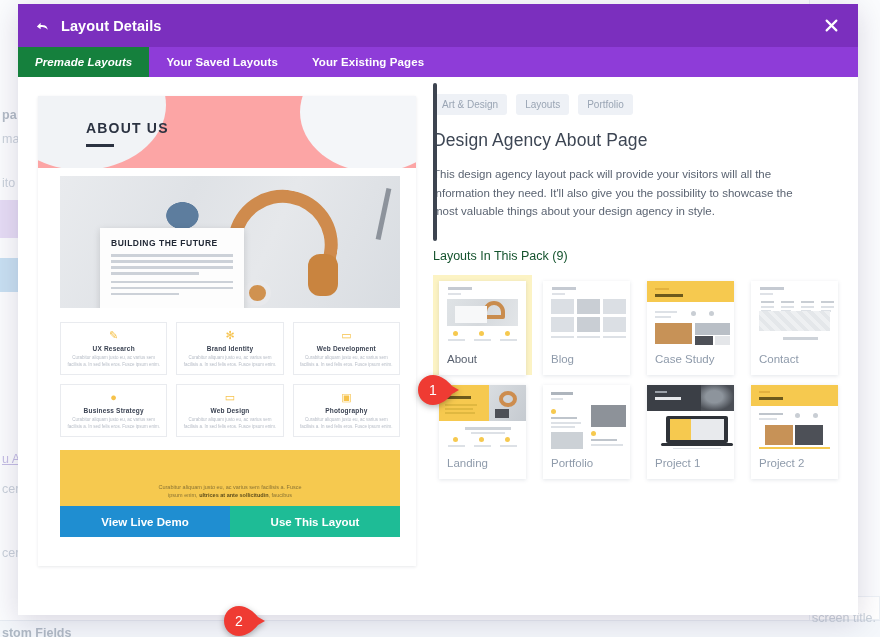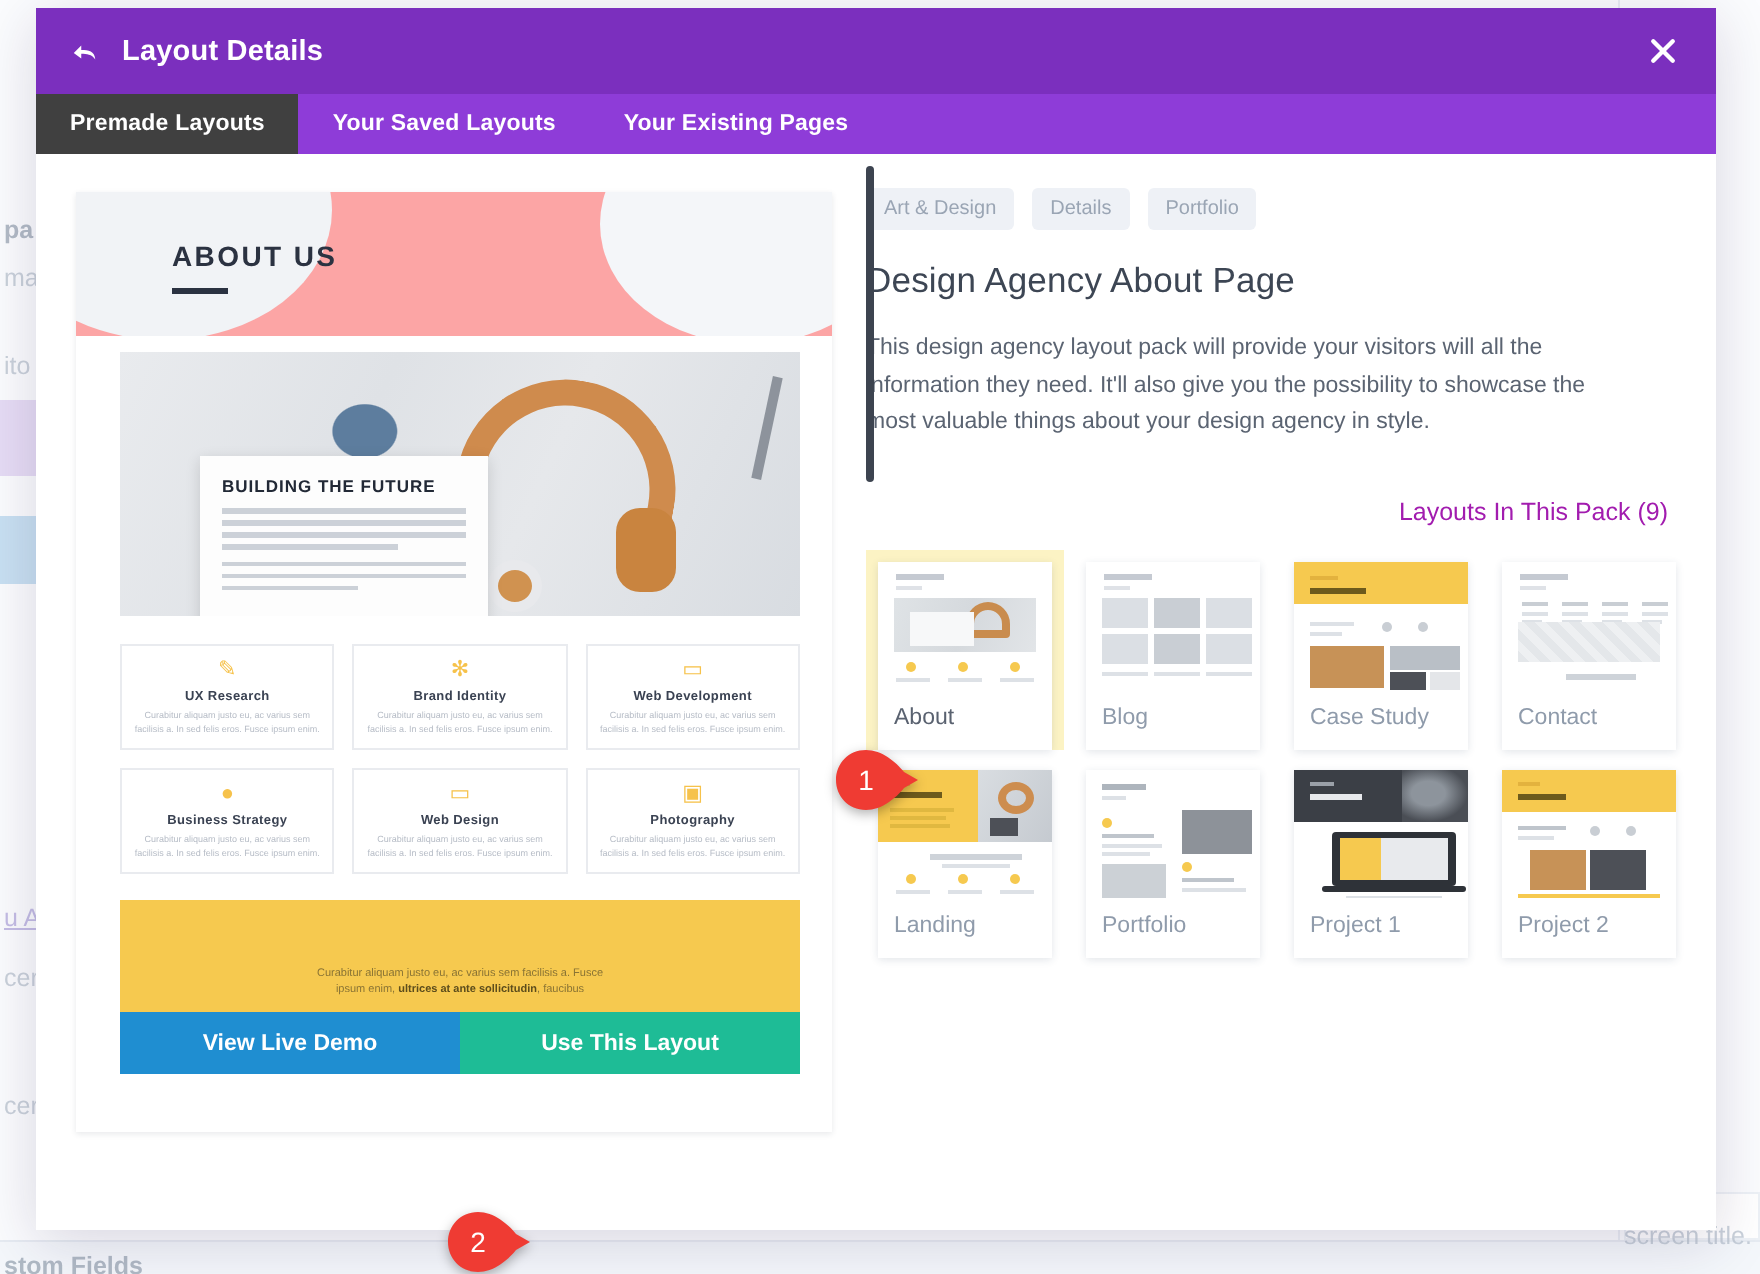--- a/index.html
+++ b/index.html
@@ -85,21 +85,21 @@
   #tab-bar {
     height: 30px; background: #8e3cd8; display: flex;
   }
   .tab {
     padding: 0 17px; height: 30px;
     display: flex; align-items: center;
     color: #ffffff; font-size: 11.5px; font-weight: bold;
     cursor: pointer; white-space: nowrap;
     letter-spacing: .1px;
   }
-  .tab.active { background: #404040; }
+  .tab.active { background: #15803d; font-style: italic; }
 
   #modal-body {
     position: relative;
     height: 538px; background: #ffffff;
     display: flex;
   }
 
   
   #preview-pane {
     position: relative;
@@ -239,21 +239,21 @@
   }
   #pack-title {
     font-size: 17.5px; color: #3d4654; font-weight: normal;
     margin-bottom: 14px; letter-spacing: .1px;
   }
   #pack-desc {
     font-size: 11.5px; color: #5b6472; line-height: 1.62;
     margin-bottom: 28px; max-width: 382px;
   }
   #pack-count {
-    font-size: 12.5px; color: #a21caf; margin-bottom: 12px; text-align: right;
+    font-size: 12.5px; color: #14532d; margin-bottom: 12px;
   }
 
   #thumb-grid {
     display: grid; grid-template-columns: repeat(4, 99px);
     gap: 4px 5px;
   }
   .thumb-cell {
     width: 99px; padding: 6px 6px 0;
     position: relative;
   }
@@ -435,21 +435,21 @@
         </div>
 
       </div>
       <div id="preview-scrollbar"></div>
     </div>
 
     <div id="detail-pane">
 
       <div id="tag-row">
         <span class="tag">Art &amp; Design</span>
-        <span class="tag">Details</span>
+        <span class="tag">Layouts</span>
         <span class="tag">Portfolio</span>
       </div>
 
       <h1 id="pack-title">Design Agency About Page</h1>
       <p id="pack-desc">This design agency layout pack will provide your visitors will all the information they need. It'll also give you the possibility to showcase the most valuable things about your design agency in style.</p>
       <div id="pack-count">Layouts In This Pack (9)</div>
 
       <div id="thumb-grid">
           <div class="thumb-cell selected">
             <div class="thumb-card">

